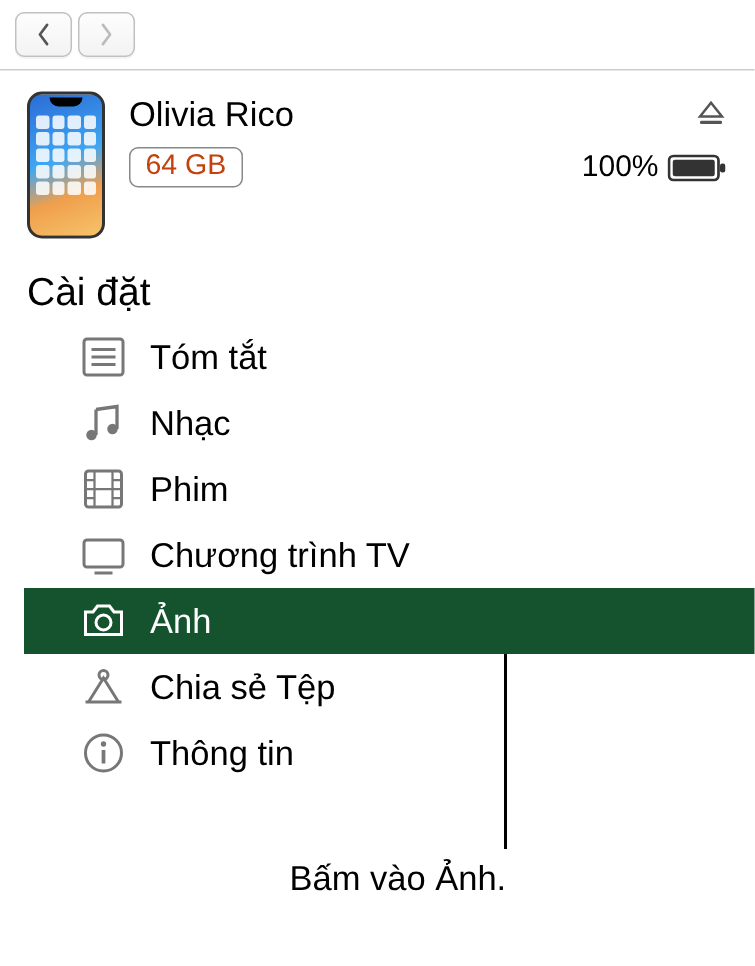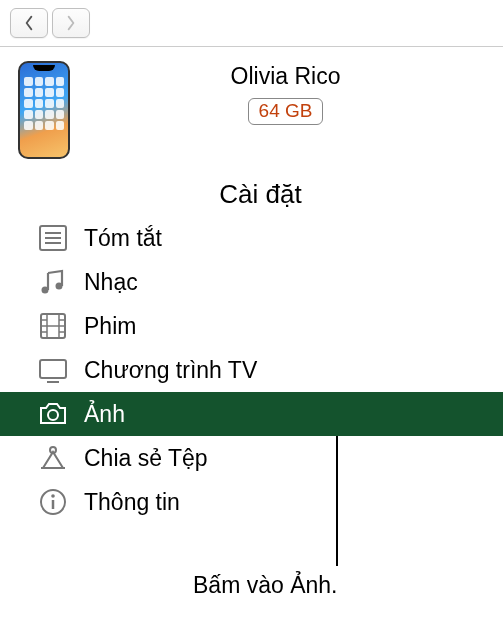--- a/index.html
+++ b/index.html
@@ -105,20 +105,21 @@
     .list { }
     .list-item {
       display: flex;
       align-items: center;
       gap: 14px;
       padding: 4px 0 4px 36px;
       font-size: 23px;
       color: #000;
       cursor: pointer;
       height: 44px;
+      margin-left: 16px;
     }
     .list-item.selected {
       background: #14532d;
       color: #fff;
     }
     .list-item .icon-wrap {
       width: 34px;
       height: 34px;
       display: flex;
       align-items: center;
@@ -136,21 +137,21 @@
       width: 2px;
       height: 130px;
       background: #000;
     }
     .callout-text {
       position: absolute;
       left: 193px;
       top: 572px;
       font-size: 23px;
     }
-    .container { position: relative; width: 503px; height: 528px; text-align: center; }
+    .container { position: relative; width: 503px; height: 528px; }
   </style>
 </head>
 <body>
 <div class="container">
 
 <div class="toolbar">
   <div class="nav-btn">
     <svg viewBox="0 0 12 20">
           <path d="M9 2 L3 10 L9 18" stroke="#555" stroke-width="2.2" fill="none" stroke-linecap="round" stroke-linejoin="round"></path>
         </svg>
@@ -183,20 +184,36 @@
           <span></span>
       <span></span>
           <span></span>
           <span></span>
           <span></span>
     </div>
   </div>
   <div class="device-info">
     <div class="device-name">Olivia Rico</div>
     <div class="storage-badge">64 GB</div>
+  </div>
+  <div class="device-status">
+    <div class="eject-icon">
+      <svg viewBox="0 0 24 24">
+            <path d="M4 16 L12 6 L20 16 Z" fill="none" stroke="#555" stroke-width="1.8"></path>
+            <rect x="4" y="19" width="16" height="2.5" fill="#555" rx="1"></rect>
+          </svg>
+    </div>
+    <div class="battery-box">
+      <span>100%</span>
+      <svg width="40" height="20" viewBox="0 0 40 20">
+            <rect x="1" y="2" width="33" height="16" rx="3" fill="none" stroke="#333" stroke-width="1.8"></rect>
+            <rect x="3.5" y="4.5" width="28" height="11" rx="1.5" fill="#333"></rect>
+            <rect x="35" y="7" width="3.5" height="6" rx="1.5" fill="#333"></rect>
+          </svg>
+    </div>
   </div>
 </div>
 
 <div class="section-header">Cài đặt</div>
 
 <div class="list">
 
   <div class="list-item">
     <span class="icon-wrap">
       <svg viewBox="0 0 32 32">

